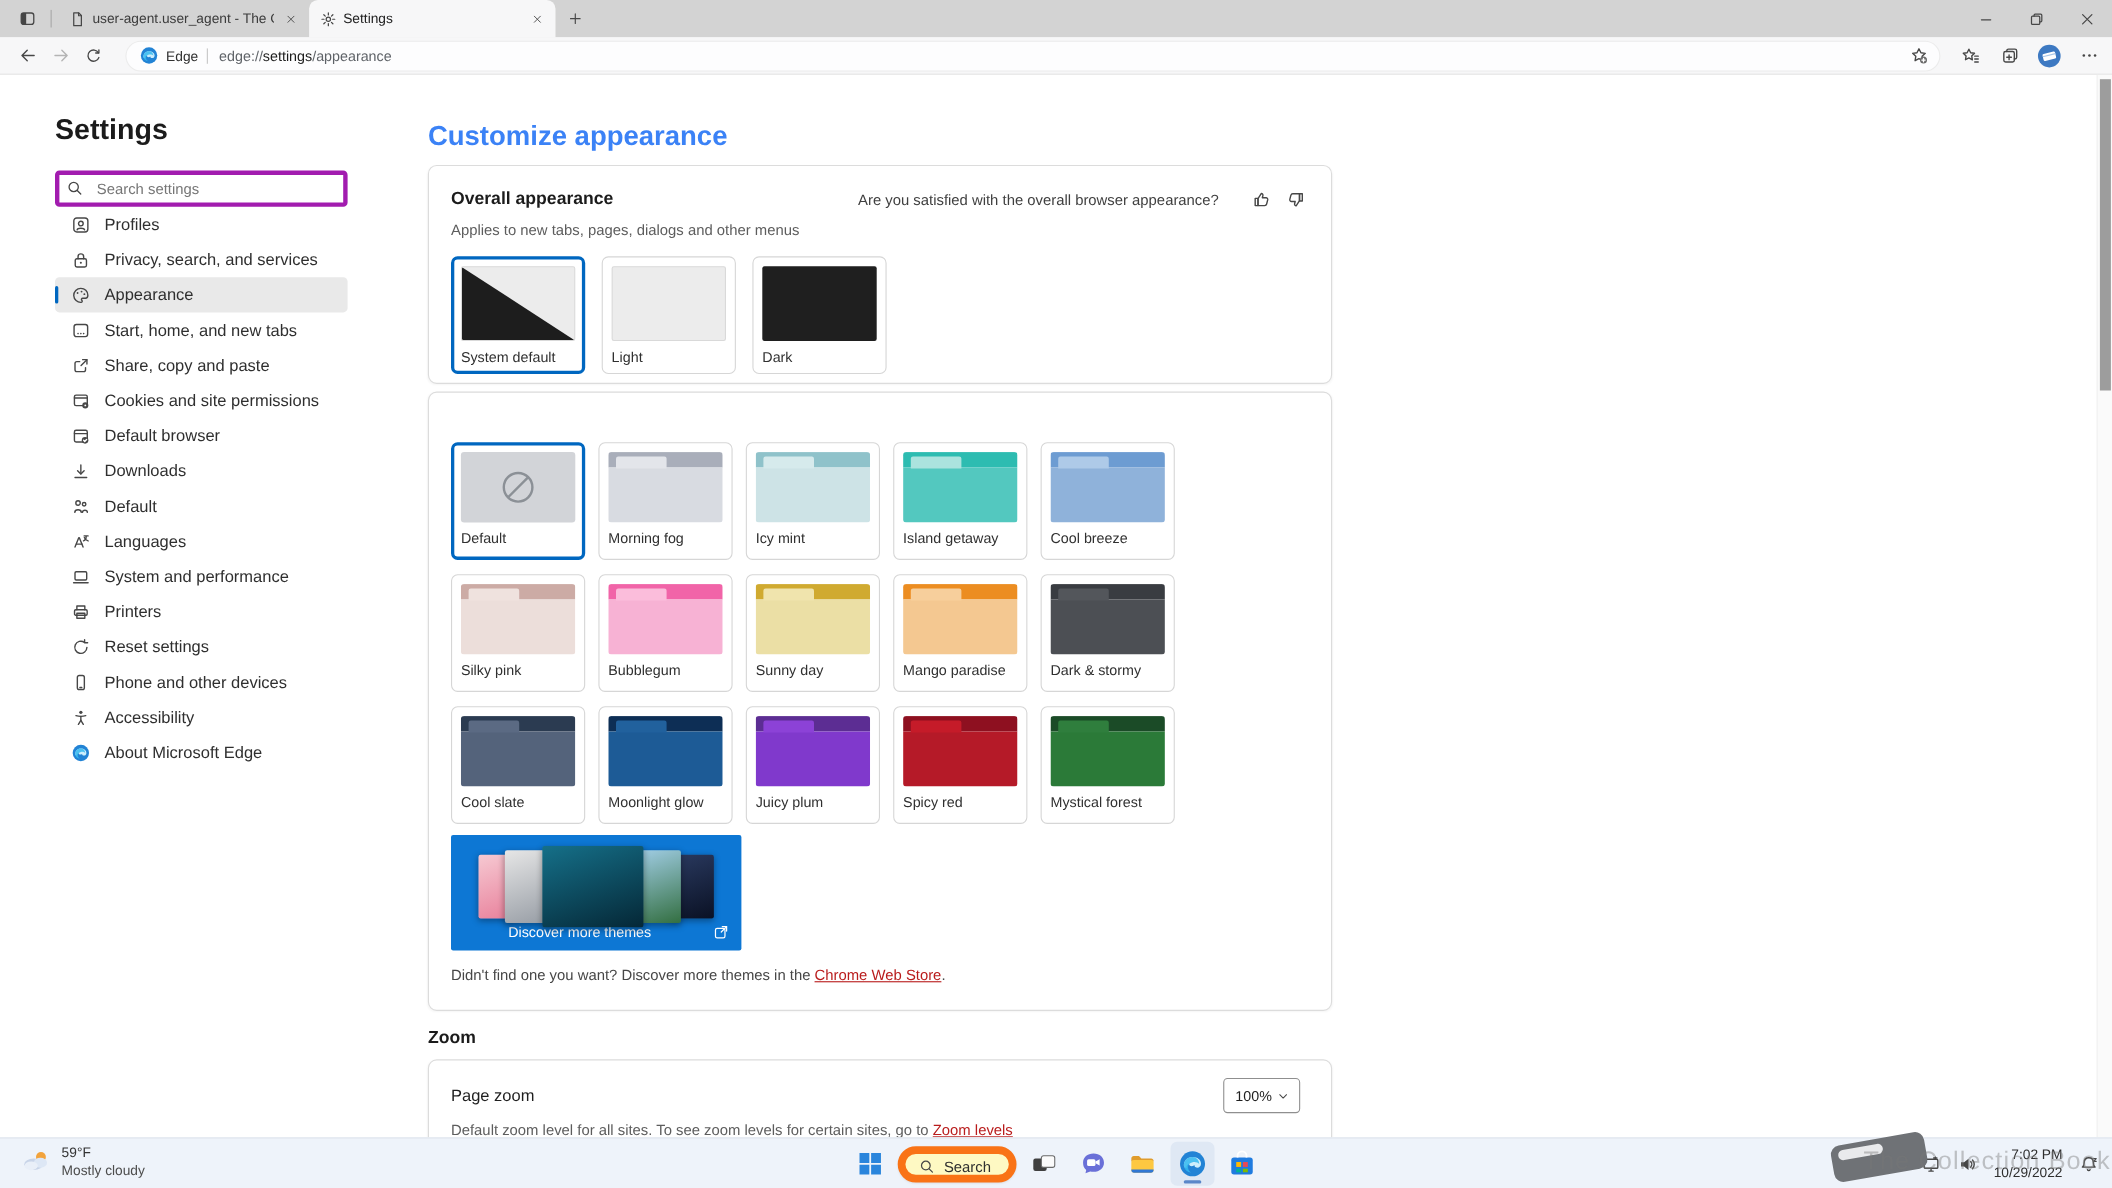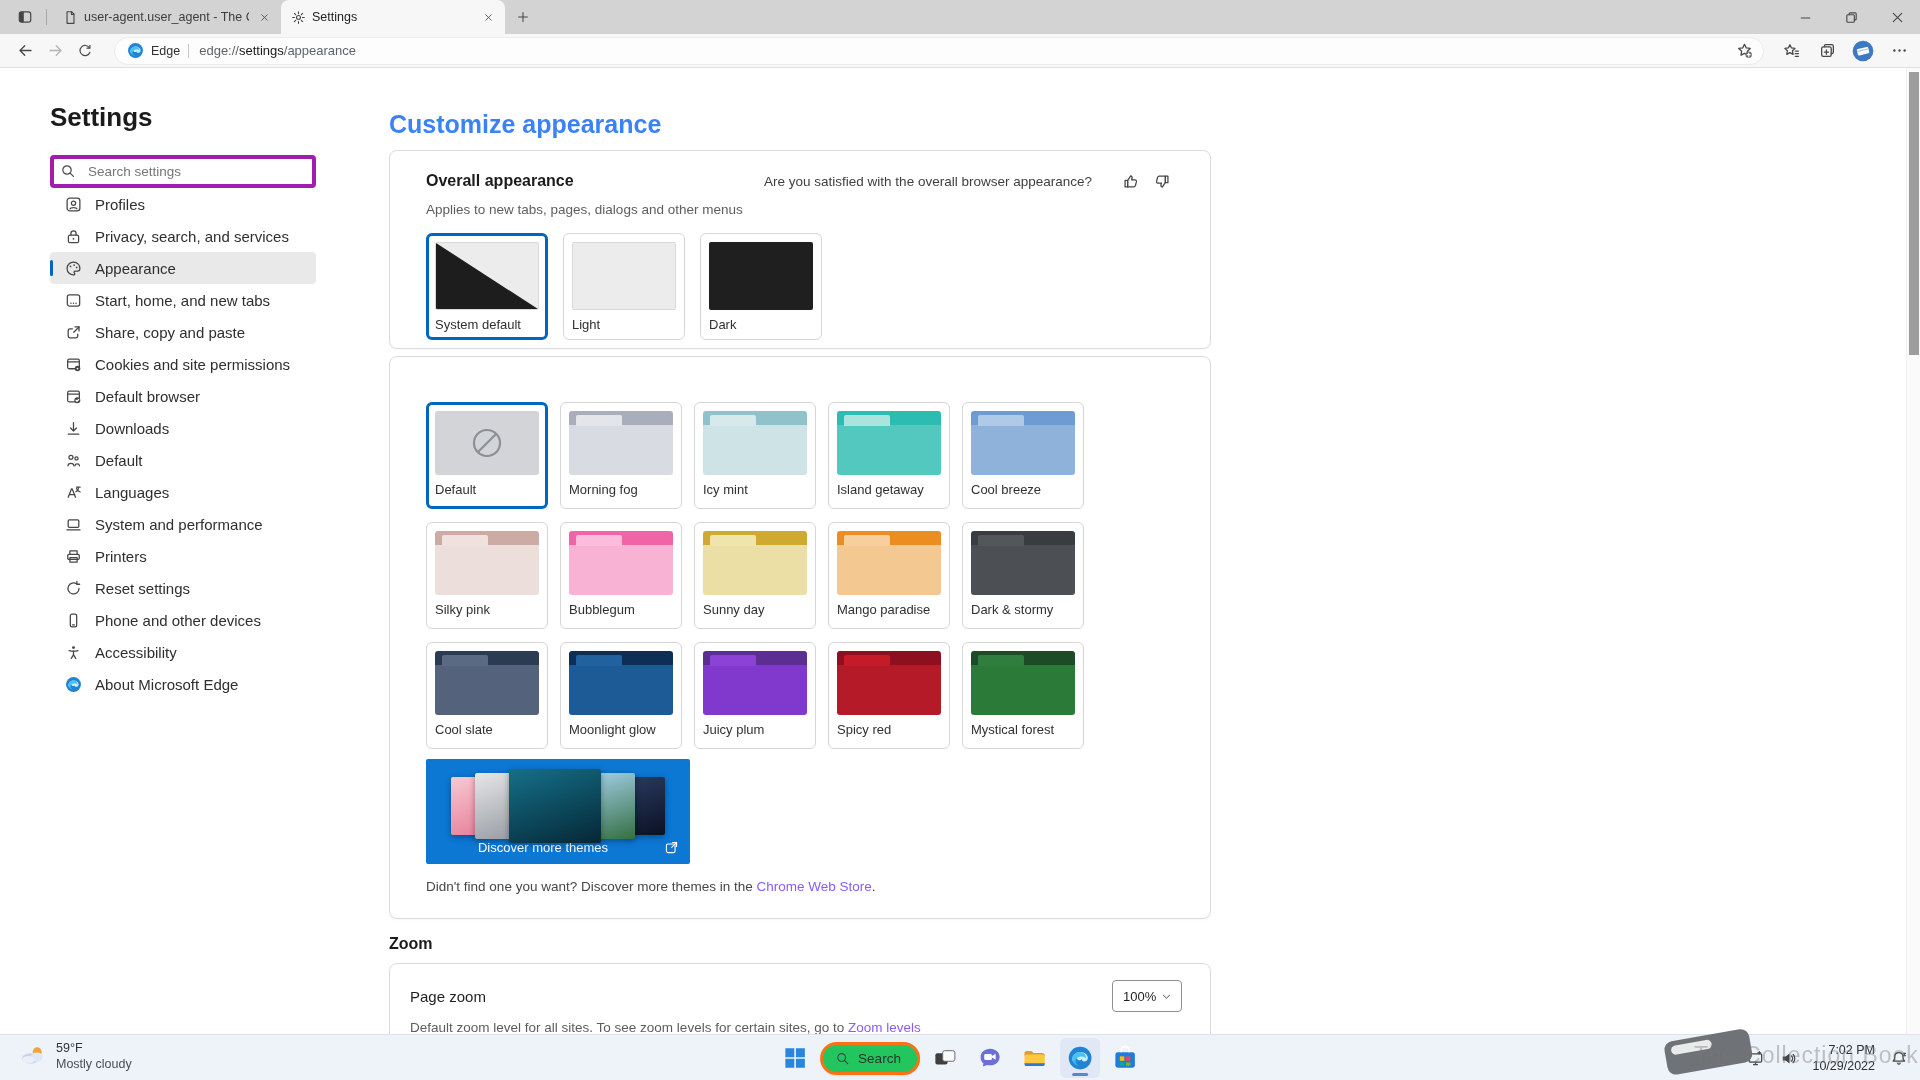--- a/index.html
+++ b/index.html
@@ -50,21 +50,21 @@
   .nav{}
   .nav-item{position:relative;width:266px;height:32px;display:flex;align-items:center;padding-left:15px;border-radius:4px;margin-bottom:0}
   .nav-item.selected{background:#e9e9e9}
   .sel-bar{position:absolute;left:0;top:8px;width:3px;height:16px;border-radius:2px;background:#0067c0}
   .nav-item .icn,.nav-item .edge-mini{flex:none}
   .nav-label{font-size:15px;color:#2f2f2f;margin-left:13px;white-space:nowrap}
 
   
   .main{position:absolute;left:389px;top:0;width:822px}
   .main h1{font-size:25px;font-weight:600;color:#3b82f6;margin:42px 0 0}
-  .card{border:1px solid #dcdcdc;border-radius:8px;background:#fff;box-shadow:0 1px 2px rgba(0,0,0,.04);padding:18px 36px}
+  .card{border:1px solid #dcdcdc;border-radius:8px;background:#fff;box-shadow:0 1px 2px rgba(0,0,0,.04);padding:18px 20px}
   .card-overall{margin-top:11px;height:199px}
   .card-theme{margin-top:7px;height:563px}
   .card-head{display:flex;align-items:center;justify-content:space-between}
   .card-head h3{font-size:16px;font-weight:600;color:#1b1b1b}
   .feedback{display:flex;align-items:center}
   .feedback .fb-text{font-size:13.5px;color:#3f3f3f;margin-right:18px}
   .thumb-btn{width:24px;height:24px;display:flex;align-items:center;justify-content:center;border-radius:4px;margin-left:8px}
   .subtitle{font-size:13.5px;color:#5d5d5d;margin-top:9px}
 
   .options-row{display:flex;gap:15px;margin-top:16px}
@@ -81,41 +81,41 @@
   .tp-body{position:absolute;left:0;top:14px;right:0;bottom:0}
   .tp-tab{position:absolute;left:7px;top:4px;width:46px;height:11px;border-radius:2px 2px 0 0}
   .tp.default{background:#d2d4d8;display:flex;align-items:center;justify-content:center}
 
   .banner{position:relative;width:264px;height:105px;margin-top:10px;border-radius:2px;overflow:hidden}
   .banner-thumbs{position:absolute;left:0;right:0;top:10px;display:flex;align-items:center;justify-content:center}
   .bthumb{border-radius:2px;margin:0 -5px;box-shadow:0 2px 6px rgba(0,0,0,.35)}
   .banner-label{position:absolute;left:0;right:30px;bottom:9px;text-align:center;font-size:13px;color:#fff}
   .banner-ext{position:absolute;right:11px;bottom:9px}
   .theme-footer{font-size:13.5px;color:#474747;margin-top:15px}
-  a.lnk{color:#8b5cf6;cursor:pointer}
+  a.lnk{color:#b91c1c;text-decoration:underline;cursor:pointer}
 
   .zoom-heading{font-size:16px;font-weight:600;color:#1b1b1b;margin-top:16px}
   .card-zoom{margin-top:10px;height:140px;padding:12px 20px}
   .zoom-row{display:flex;align-items:center;justify-content:space-between;margin-top:4px}
   .zoom-row .zr-label{font-size:15px;color:#1f1f1f}
   .select{width:70px;height:32px;border:1px solid #8f8f8f;border-radius:4px;background:#fff;display:flex;align-items:center;justify-content:space-between;padding:0 8px 0 10px;margin-right:8px}
   .select span{font-size:13px;color:#1f1f1f}
   .zoom-desc{font-size:13.5px;color:#5d5d5d;margin-top:8px}
 
   
   .taskbar{position:absolute;left:0;top:1034px;width:1920px;height:46px;background:#eef3fa;border-top:1px solid #dde3ec;display:flex;align-items:center}
   .weather{position:absolute;left:12px;top:4px;display:flex;align-items:center;padding:2px 6px;border-radius:4px}
   .weather-txt{margin-left:8px;line-height:1.25}
   .weather-temp{font-size:12.5px;color:#333}
   .weather-desc{font-size:12.5px;color:#4d4d4d}
   .tb-center{position:absolute;left:50%;top:0;height:46px;transform:translateX(-50%);display:flex;align-items:center;gap:5px}
   .tb-btn{position:relative;width:40px;height:40px;display:flex;align-items:center;justify-content:center;border-radius:6px}
   .tb-btn.tb-active{background:#dfe8f4}
   .tb-btn.tb-active::after{content:"";position:absolute;bottom:2px;left:50%;transform:translateX(-50%);width:16px;height:3px;border-radius:2px;background:#5a87c9}
-  .tb-search{height:33px;background:#22c55e;border:3px solid #f97316;border-radius:17px;display:flex;align-items:center;padding:0 16px 0 12px;box-shadow:0 1px 2px rgba(0,0,0,.08)}
+  .tb-search{height:33px;background:#fef9c3;border:7px solid #f97316;border-radius:17px;display:flex;align-items:flex-end;padding:0 16px 0 12px;box-shadow:0 1px 2px rgba(0,0,0,.08)}
   .tb-search span{font-size:13.5px;color:#2f2f2f;margin-left:8px}
   .tray{position:absolute;right:8px;top:0;height:46px;display:flex;align-items:center;gap:7px}
   .tray-btn{width:26px;height:30px;display:flex;align-items:center;justify-content:center;border-radius:4px}
   .tray-clock{text-align:right;font-size:12.5px;color:#2e2e2e;line-height:1.3;padding:0 4px}
 
   
   .watermark-book{position:absolute;left:1652px;top:1020px;z-index:40;pointer-events:none}
   .watermark-text{position:absolute;left:1694px;top:1042px;z-index:41;font-size:23px;letter-spacing:1px;color:rgba(120,120,120,.42);pointer-events:none;white-space:nowrap}
 </style>
 </head>

